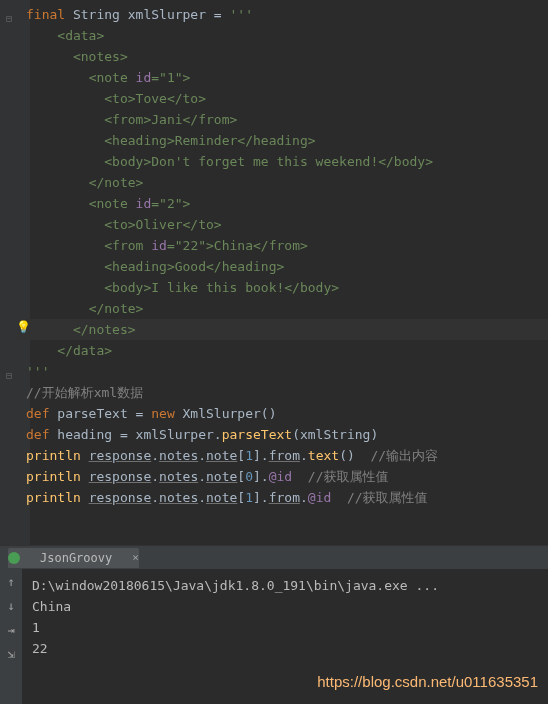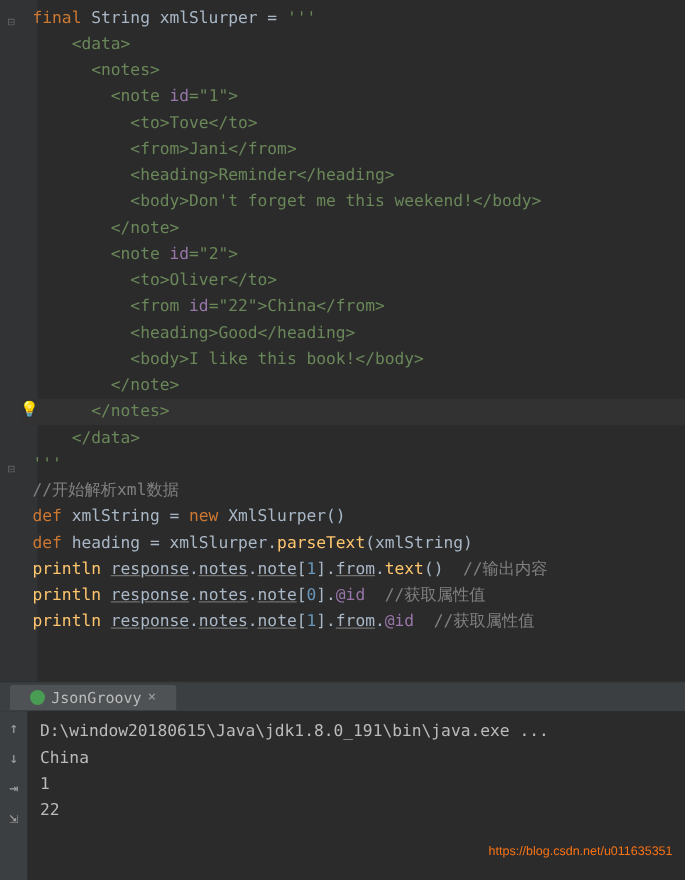--- a/index.html
+++ b/index.html
@@ -67,22 +67,22 @@
     background: #3c3f41;
     border-top: 1px solid #323232;
     height: 24px;
     display: flex;
     align-items: center;
     padding-left: 8px;
   }
   .tab {
     display: flex;
     align-items: center;
-    gap: 5px;
-    padding: 3px 16px;
+    gap: 20px;
+    padding: 3px 0;
     background: #4e5254;
     border-radius: 2px 2px 0 0;
     font-size: 12px;
     color: #bbbbbb;
   }
   .tab-icon {
     width: 12px;
     height: 12px;
     border-radius: 50%;
     background: #499c54;
@@ -121,22 +121,22 @@
     font-size: 13px;
     line-height: 21px;
     color: #bbbbbb;
     position: relative;
   }
   .console-line { white-space: pre; }
   .watermark {
     position: absolute;
     right: 10px;
     bottom: 12px;
-    color: #f97316;
-    font-size: 10px;
+    color: #fdba74;
+    font-size: 15px;
     font-family: Arial, sans-serif;
     margin-left: 32px;
   }
 </style>
 </head>
 <body>
 
 <div class="editor">
   <div class="gutter"></div>
   <span class="bulb">💡</span>
@@ -154,21 +154,21 @@
       <div class="line">          <span class="str">&lt;to&gt;Oliver&lt;/to&gt;</span></div>
       <div class="line">          <span class="str">&lt;from </span><span class="attr">id</span><span class="str">=</span><span class="str">"22"</span><span class="str">&gt;China&lt;/from&gt;</span></div>
       <div class="line">          <span class="str">&lt;heading&gt;Good&lt;/heading&gt;</span></div>
       <div class="line">          <span class="str">&lt;body&gt;I like this book!&lt;/body&gt;</span></div>
       <div class="line">        <span class="str">&lt;/note&gt;</span></div>
       <div class="line highlighted">      <span class="str">&lt;/notes&gt;</span></div>
       <div class="line">    <span class="str">&lt;/data&gt;</span></div>
       <div class="line"><span></span></div>
       <div class="line"><span class="fold-marker">⊟</span><span class="str">'''</span></div>
       <div class="line"><span class="comment">//开始解析xml数据</span></div>
-      <div class="line"><span class="kw">def </span><span class="ident">xmlString = </span><span class="kw">new </span><span class="ident">XmlSlurper()</span></div>
+      <div class="line"><span class="kw">def </span><span class="ident">parseText = </span><span class="kw">new </span><span class="ident">XmlSlurper()</span></div>
       <div class="line"><span class="kw">def </span><span class="ident">heading = xmlSlurper.</span><span class="method">parseText</span><span class="ident">(xmlString)</span></div>
       <div class="line"><span class="method">println </span><span class="underlined">response</span><span class="ident">.</span><span class="underlined">notes</span><span class="ident">.</span><span class="underlined">note</span><span class="ident">[</span><span class="num">1</span><span class="ident">].</span><span class="underlined">from</span><span class="ident">.</span><span class="method">text</span><span class="ident">()</span><span class="comment">  //输出内容</span></div>
       <div class="line"><span class="method">println </span><span class="underlined">response</span><span class="ident">.</span><span class="underlined">notes</span><span class="ident">.</span><span class="underlined">note</span><span class="ident">[</span><span class="num">0</span><span class="ident">].</span><span class="property">@id</span><span class="comment">  //获取属性值</span></div>
       <div class="line"><span class="method">println </span><span class="underlined">response</span><span class="ident">.</span><span class="underlined">notes</span><span class="ident">.</span><span class="underlined">note</span><span class="ident">[</span><span class="num">1</span><span class="ident">].</span><span class="underlined">from</span><span class="ident">.</span><span class="property">@id</span><span class="comment">  //获取属性值</span></div>
     </div>
 </div>
 
 <div class="tab-bar">
   <div class="tab">
     <span class="tab-icon"></span>

